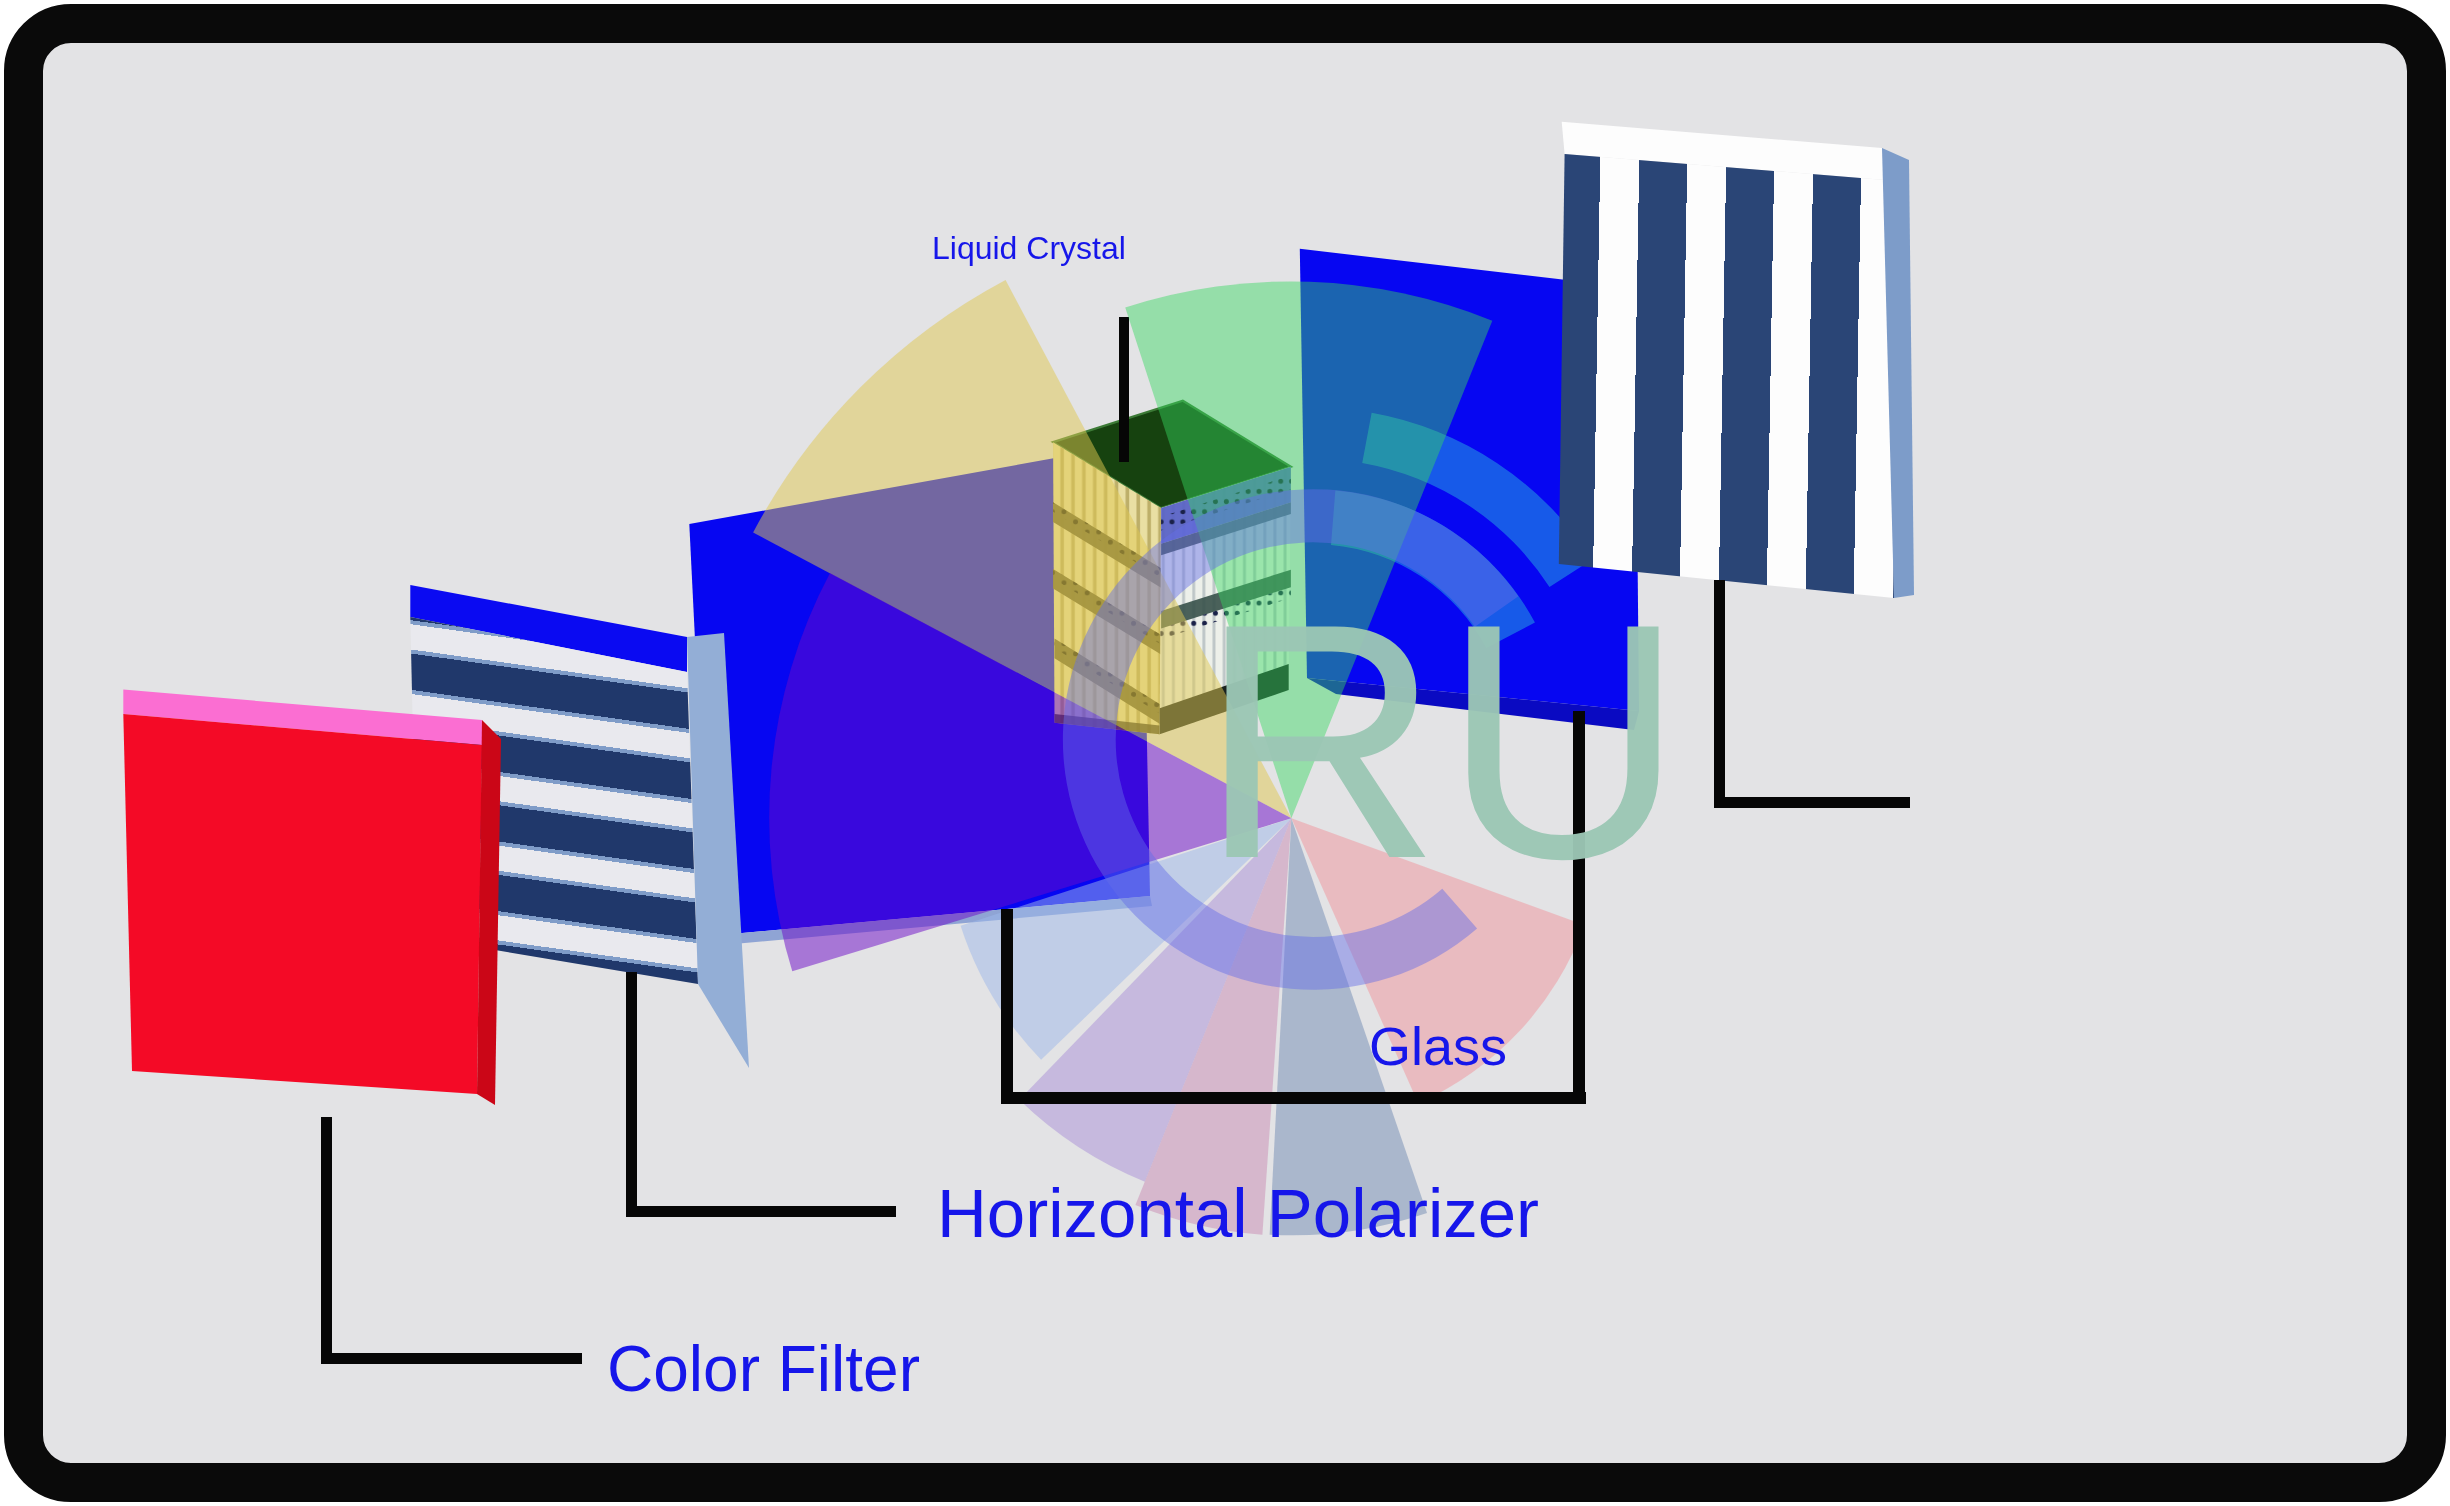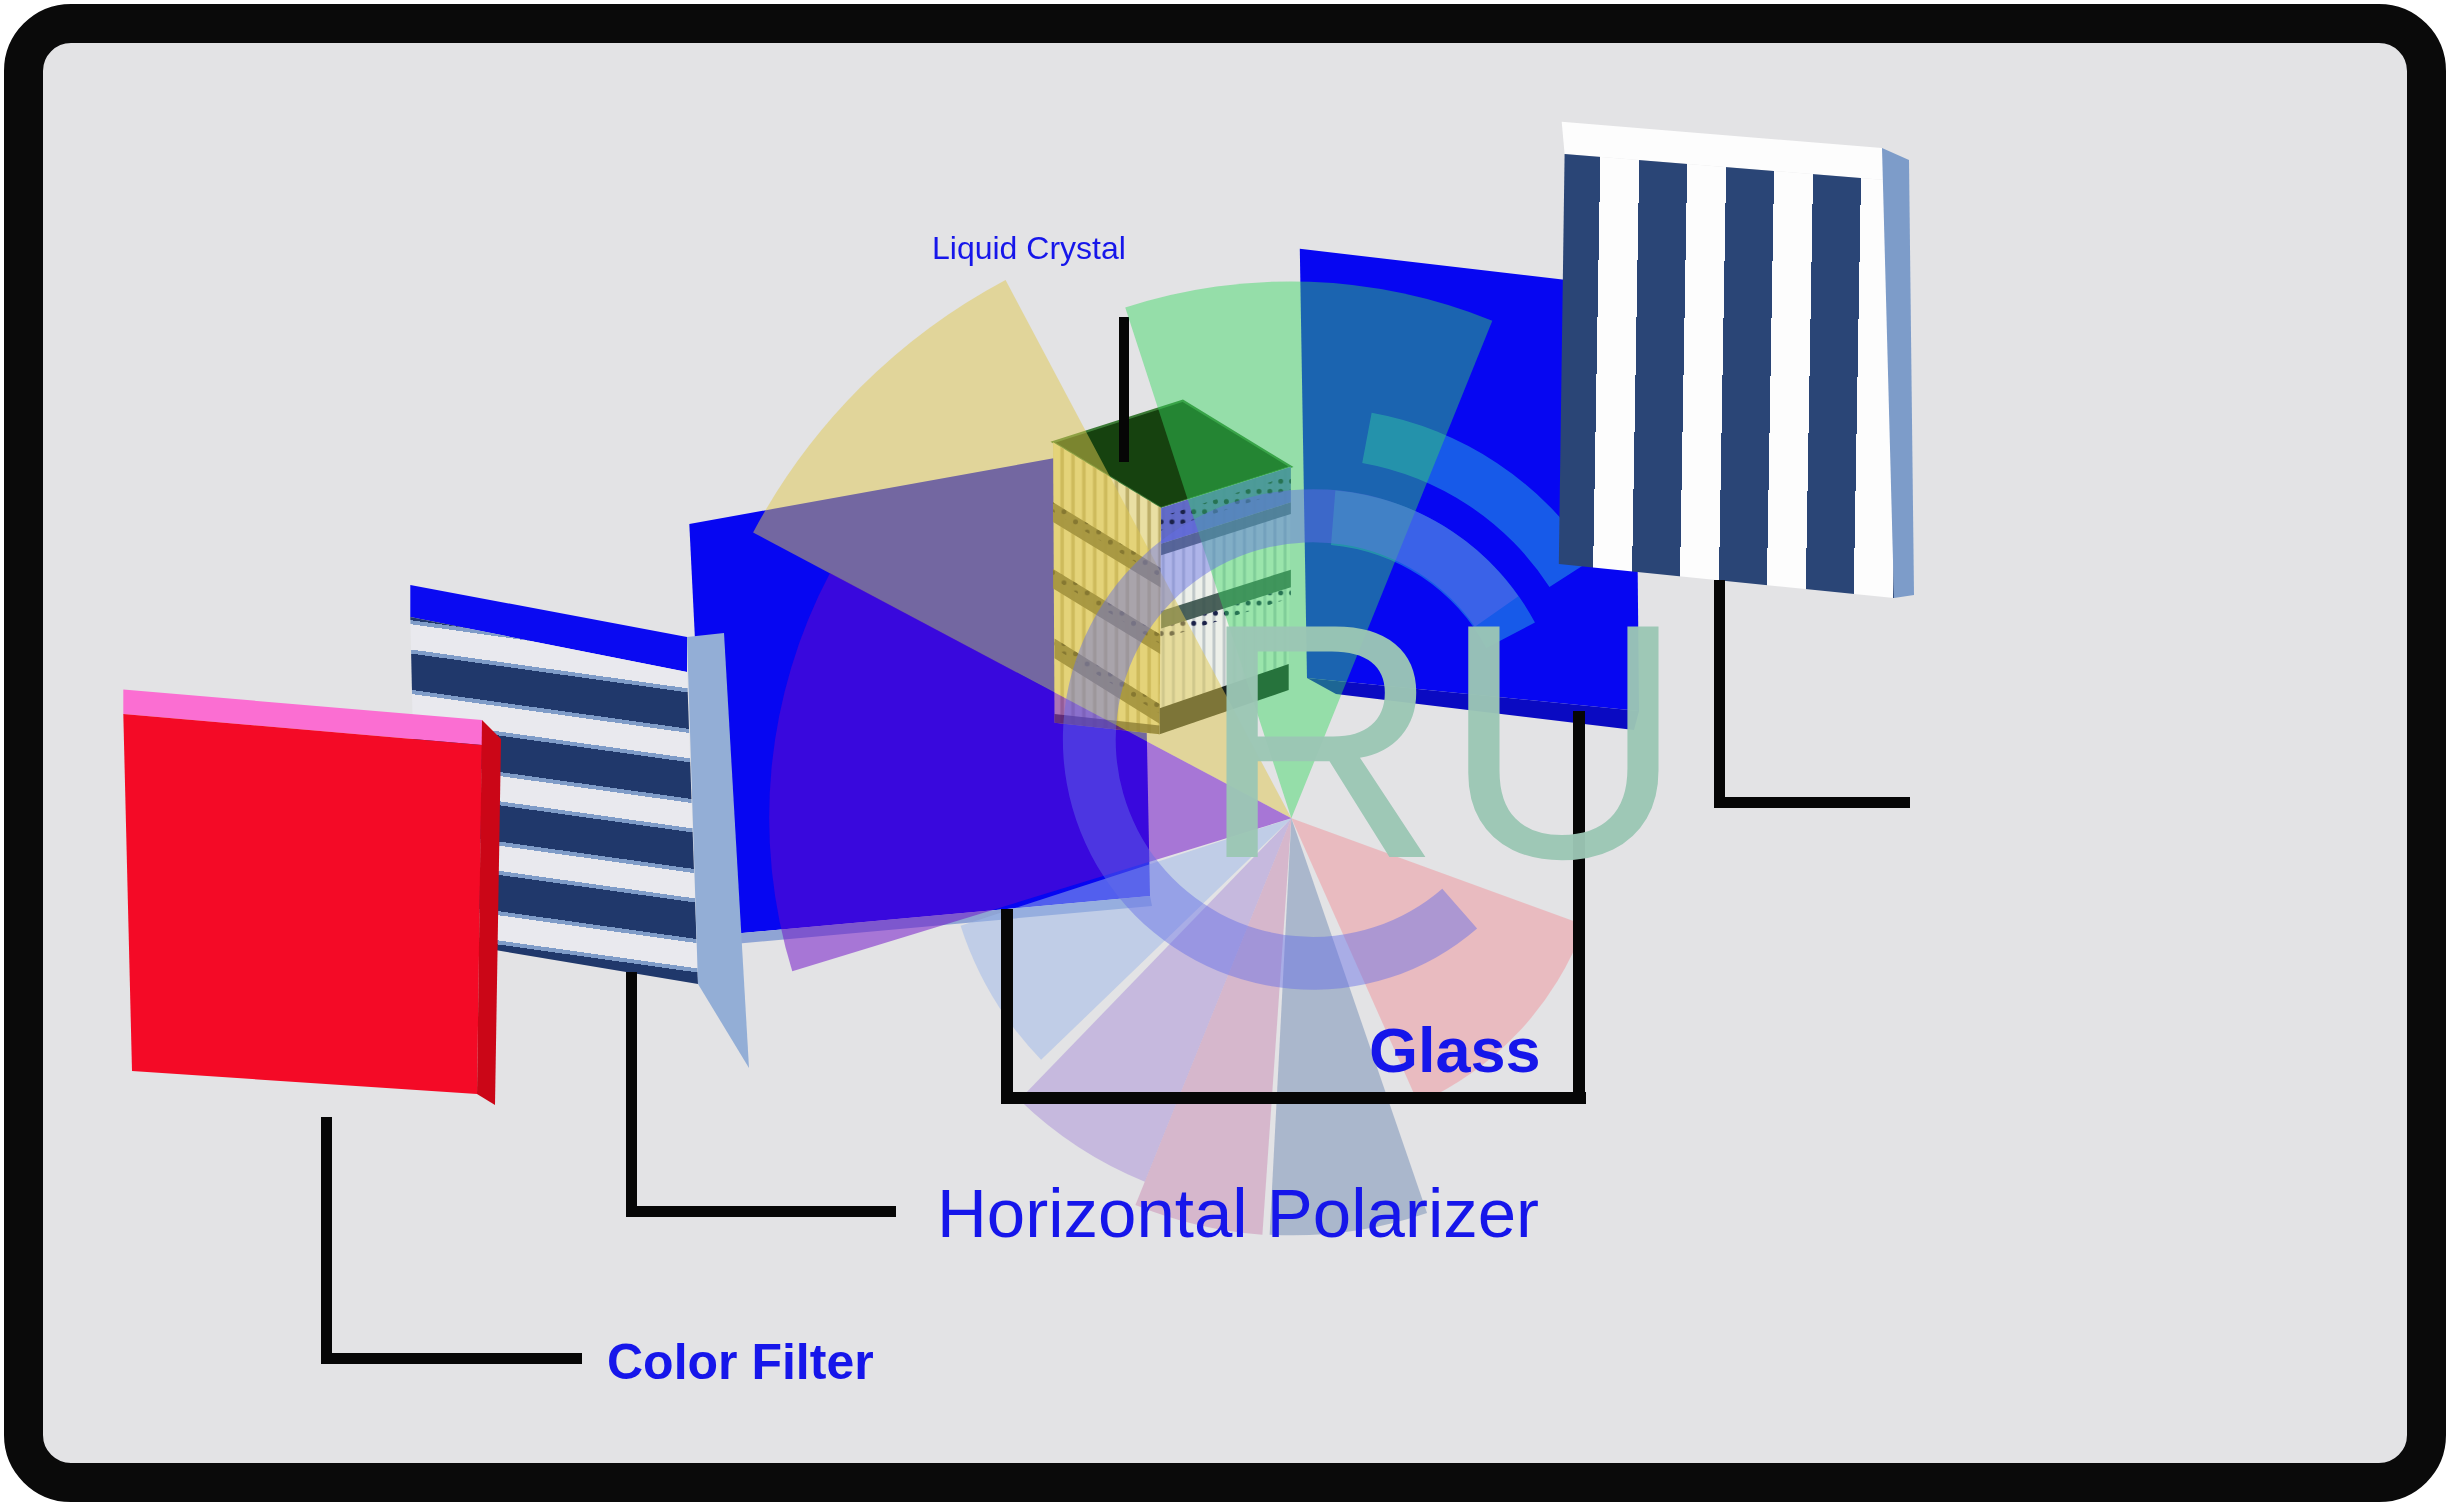--- a/index.html
+++ b/index.html
@@ -41,23 +41,23 @@
   .fans{position:absolute;left:0;top:0;width:2450px;height:1506px;z-index:20;pointer-events:none;}
   .ru{position:absolute;left:1199px;top:574px;font-size:335px;font-weight:400;color:#9cc7b5;
       letter-spacing:1.5px;line-height:1;z-index:23;opacity:.96;}
   
   .ln{position:absolute;background:#060606;z-index:22;}
   .ln-under{z-index:19;}
   
   .lbl{position:absolute;color:#1616ea;line-height:1;white-space:nowrap;font-weight:400;z-index:24;}
   .lbl-lc{left:932px;top:232px;font-size:32px;}
   .lbl-vp{left:1939px;top:757px;font-size:58px;}
-  .lbl-gl{left:1369px;top:1019px;font-size:63px;font-weight:bold;}
+  .lbl-gl{left:1369px;top:1019px;font-size:54px;}
   .lbl-hp{left:937px;top:1179px;font-size:69px;}
-  .lbl-cf{left:607px;top:1337px;font-size:50px;font-weight:bold;}
+  .lbl-cf{left:607px;top:1337px;font-size:64px;}
 </style>
 </head>
 <body>
 
 <div id="canvas">
   <div class="frame"></div>
 
   <div class="panel g2">
     <div class="pc g2-face"></div>
     <svg class="pc g2-arcs" viewBox="0 0 485 690">

